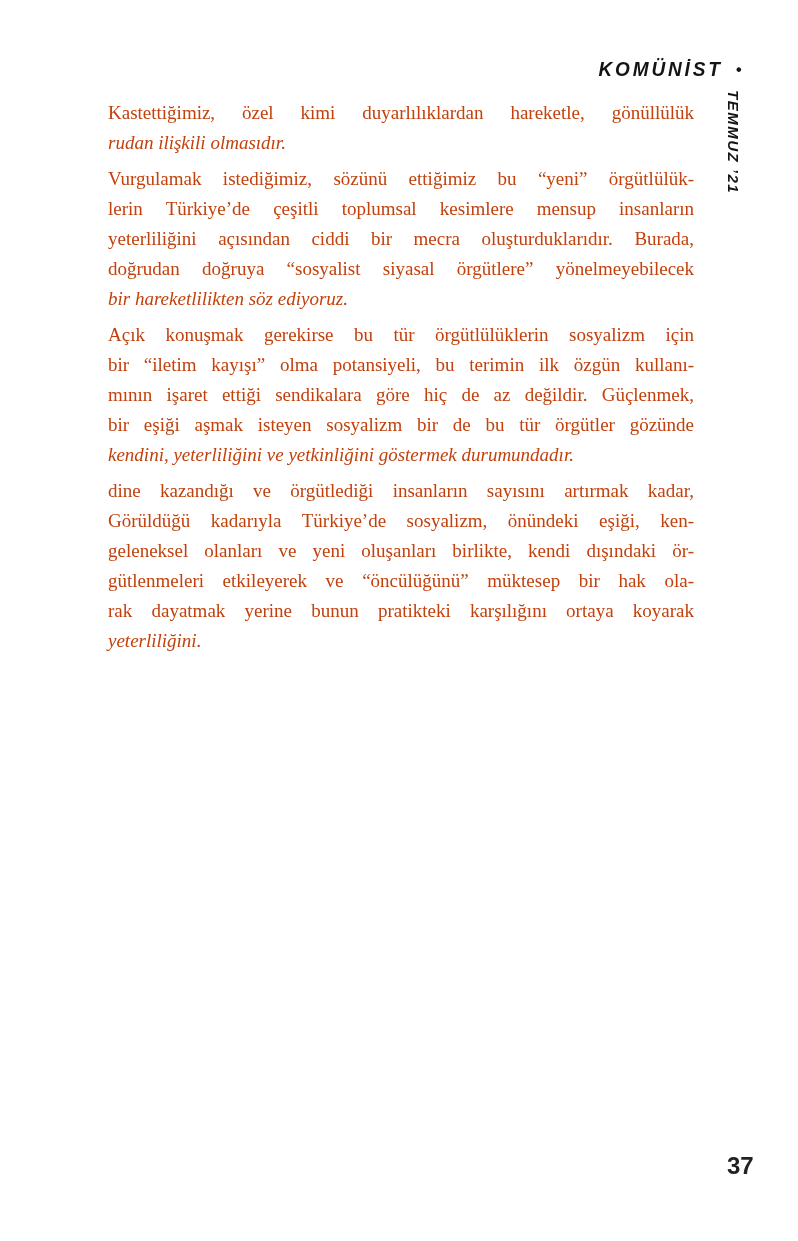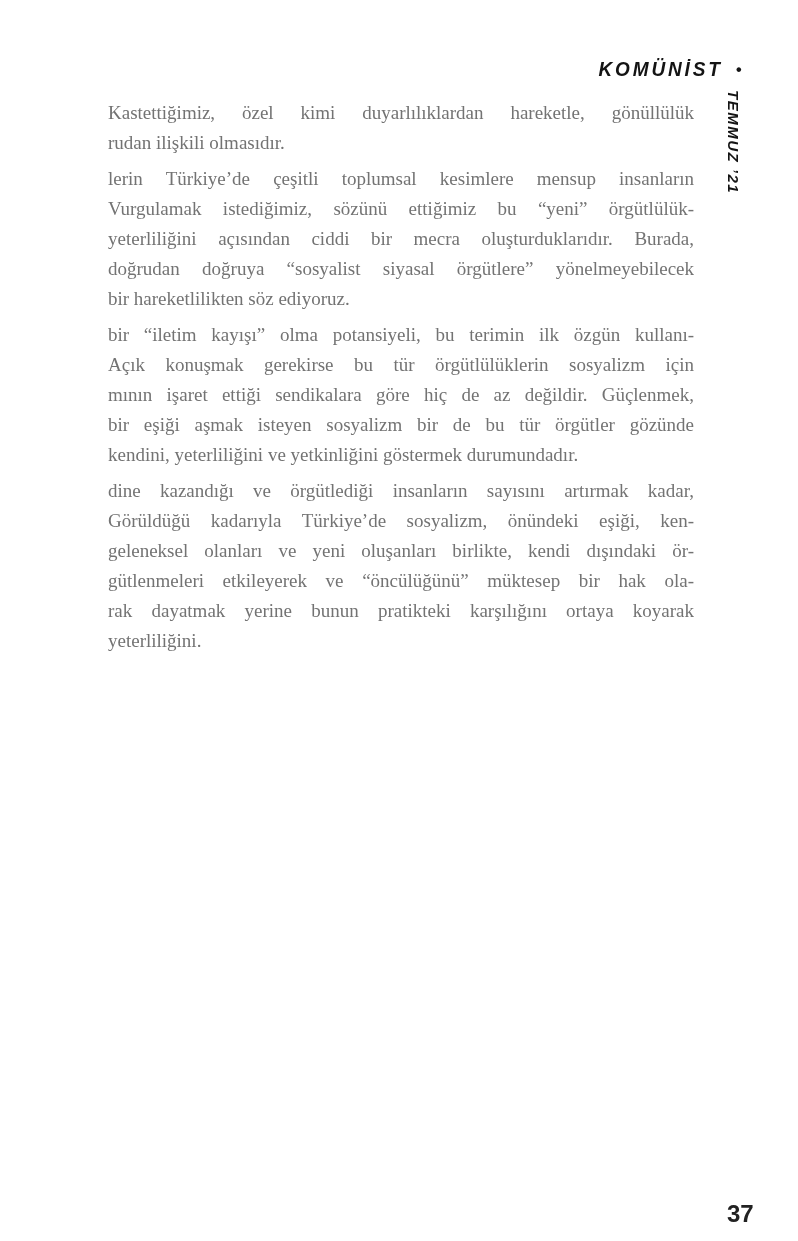--- a/index.html
+++ b/index.html
@@ -56,38 +56,39 @@
     white-space: nowrap;
   }
   
   .article {
     position: absolute;
     left: 108px;
     top: 98px;
     width: 586px;
     font-size: 19px;
     line-height: 30px;
-    color: #737373;
+    color: #c2410c;
   }
   .para {
     margin: 0 0 6px 0;
   }
   .line {
     text-align: justify;
     text-align-last: justify;
     white-space: normal;
   }
   .para .line:last-child {
     text-align-last: left;
+    font-style: italic;
   }
   
   .page-number {
     position: absolute;
     left: 727px;
-    top: 1200px;
+    top: 1152px;
     font-family: "Liberation Sans", "DejaVu Sans", sans-serif;
     font-weight: bold;
     font-size: 24px;
     color: #222222;
   }
 </style>
 </head>
 <body>
 
 <div class="page">
@@ -98,29 +99,29 @@
   </div>
 
   <div class="issue-vertical">TEMMUZ ’21</div>
 
   <div class="article" id="article">
       <div class="para">
         <div class="line">Kastettiğimiz, özel kimi duyarlılıklardan hareketle, gönüllülük</div>
         <div class="line">rudan ilişkili olmasıdır.</div>
       </div>
       <div class="para">
+        <div class="line">Vurgulamak istediğimiz, sözünü ettiğimiz bu “yeni” örgütlülük-</div>
         <div class="line">lerin Türkiye’de çeşitli toplumsal kesimlere mensup insanların</div>
-        <div class="line">Vurgulamak istediğimiz, sözünü ettiğimiz bu “yeni” örgütlülük-</div>
         <div class="line">yeterliliğini açısından ciddi bir mecra oluşturduklarıdır. Burada,</div>
         <div class="line">doğrudan doğruya “sosyalist siyasal örgütlere” yönelmeyebilecek</div>
         <div class="line">bir hareketlilikten söz ediyoruz.</div>
       </div>
       <div class="para">
+        <div class="line">Açık konuşmak gerekirse bu tür örgütlülüklerin sosyalizm için</div>
         <div class="line">bir “iletim kayışı” olma potansiyeli, bu terimin ilk özgün kullanı-</div>
-        <div class="line">Açık konuşmak gerekirse bu tür örgütlülüklerin sosyalizm için</div>
         <div class="line">mının işaret ettiği sendikalara göre hiç de az değildir. Güçlenmek,</div>
         <div class="line">bir eşiği aşmak isteyen sosyalizm bir de bu tür örgütler gözünde</div>
         <div class="line">kendini, yeterliliğini ve yetkinliğini göstermek durumundadır.</div>
       </div>
       <div class="para">
         <div class="line">dine kazandığı ve örgütlediği insanların sayısını artırmak kadar,</div>
         <div class="line">Görüldüğü kadarıyla Türkiye’de sosyalizm, önündeki eşiği, ken-</div>
         <div class="line">geleneksel olanları ve yeni oluşanları birlikte, kendi dışındaki ör-</div>
         <div class="line">gütlenmeleri etkileyerek ve “öncülüğünü” müktesep bir hak ola-</div>
         <div class="line">rak dayatmak yerine bunun pratikteki karşılığını ortaya koyarak</div>

